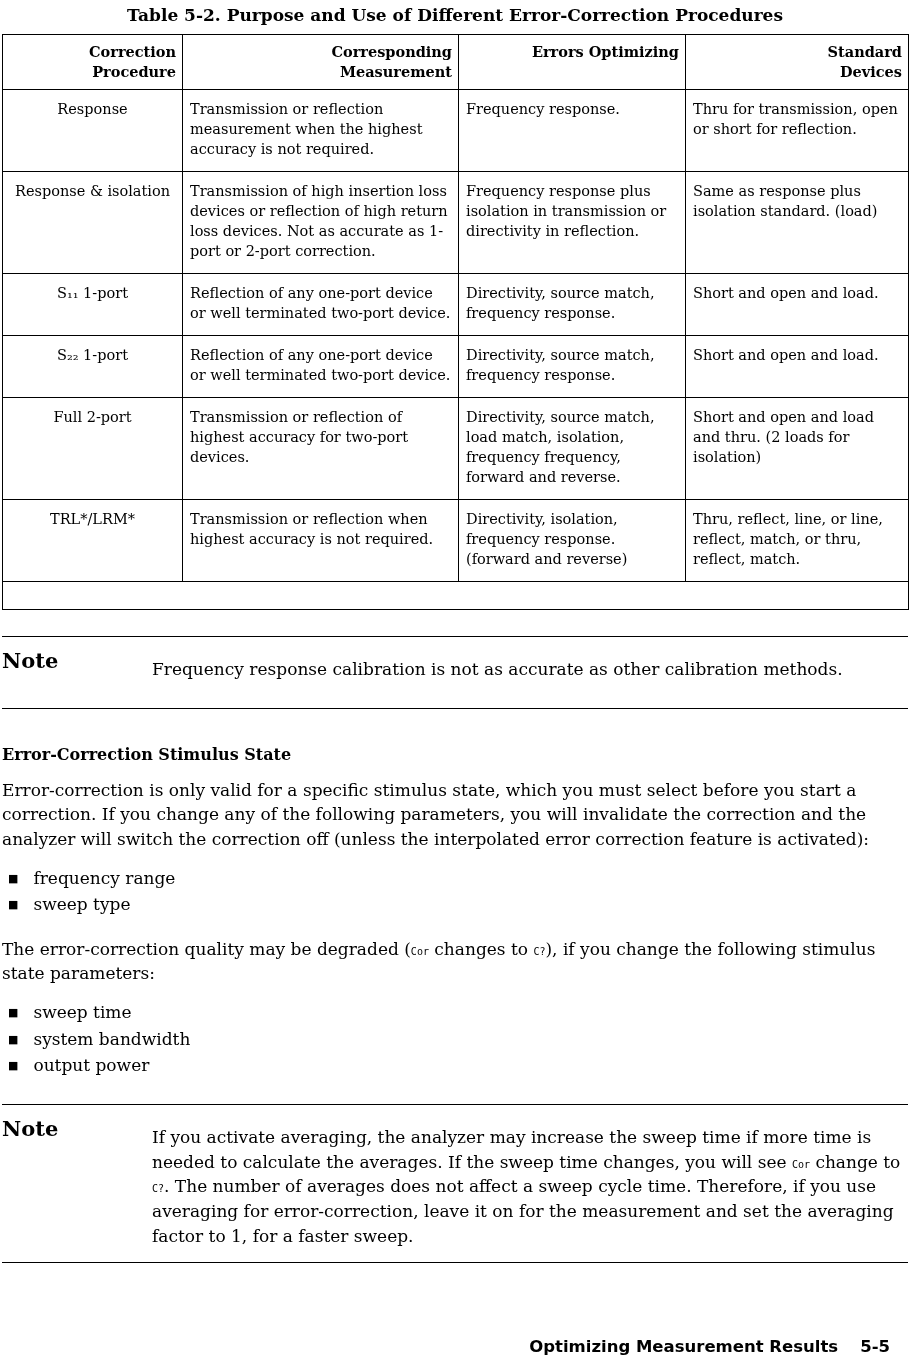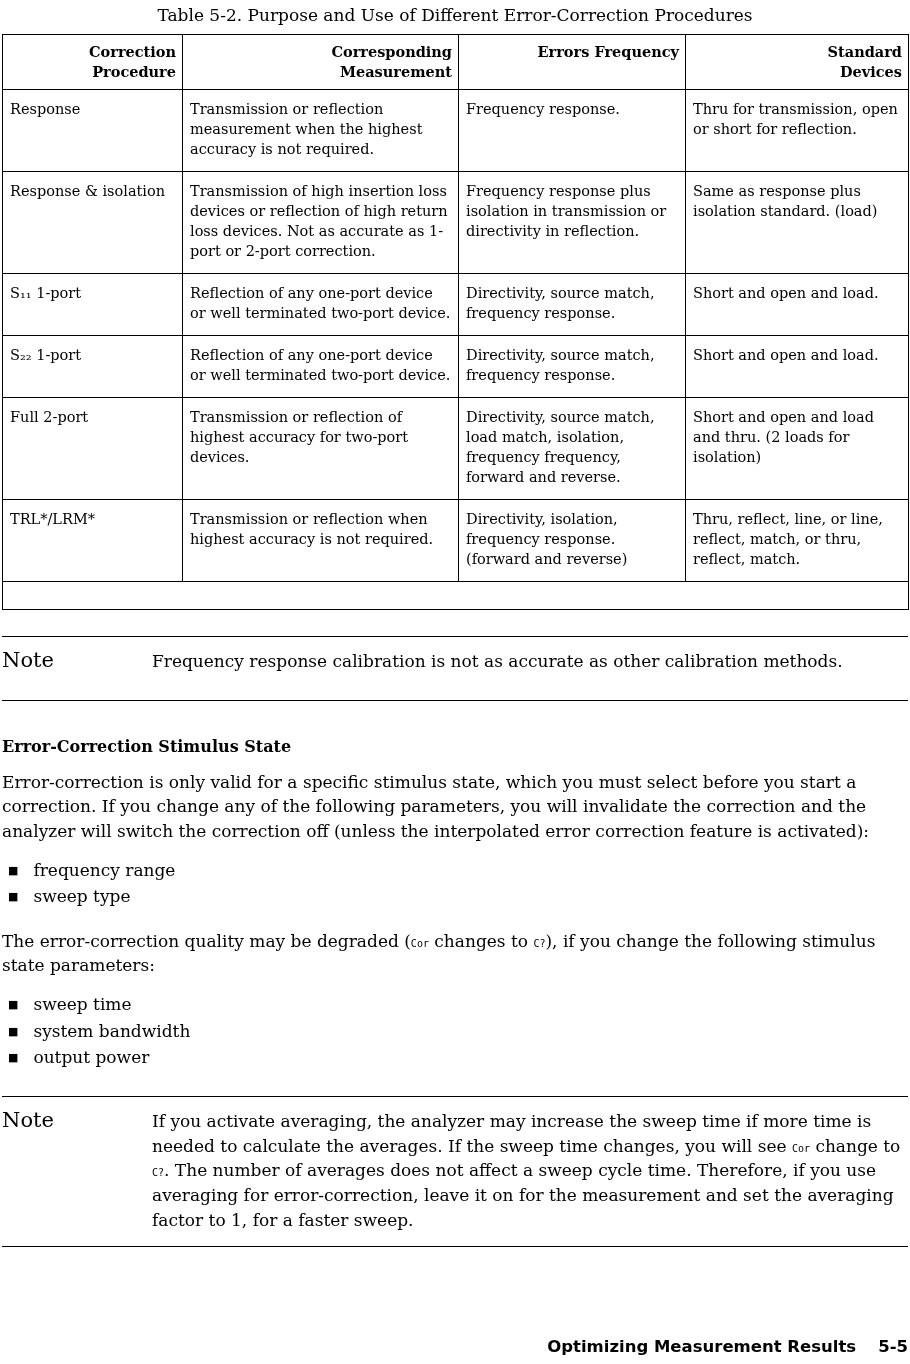--- a/index.html
+++ b/index.html
@@ -9,21 +9,21 @@
     position: relative;
     box-sizing: border-box;
     padding: 2px 2px 0 2px;
     font-family: "DejaVu Serif", serif;
     color: #000;
     background: #fff;
     overflow: hidden;
   }
   .table-title {
     text-align: center;
-    font-weight: normal;
+    font-weight: bold;
     font-size: 17px;
     margin: 3px 0 9px 0;
   }
   table.t {
     border-collapse: collapse;
     width: 906px;
     margin: 0 auto;
     font-size: 14.5px;
     table-layout: fixed;
   }
@@ -33,41 +33,42 @@
     padding: 6px 7px;
     line-height: 1.38;
     box-sizing: border-box;
   }
   .t th {
     font-weight: bold;
     text-align: right;
     white-space: pre-line;
     padding: 7px 6px;
   }
-  .t td.proc { text-align: left; padding-top: 9px; }
+  .t td.proc { text-align: center; padding-top: 9px; }
   .t td { padding-top: 9px; padding-bottom: 12px; }
   .t tr.spacer td { height: 28px; padding: 0; }
   .note {
     border-top: 1px solid #000;
     border-bottom: 1px solid #000;
     display: flex;
     align-items: flex-start;
     padding: 12px 0 26px 0;
   }
   .note .note-label {
     flex: 0 0 150px;
-    font-weight: normal;
+    font-weight: bold;
     font-size: 21px;
     line-height: 1.1;
   }
   .note .note-text {
     flex: 1;
     font-size: 17px;
     line-height: 1.45;
     padding-right: 6px;
+    margin-top: 8px;
   }
   .note1 { margin-top: 26px; }
   .note2 { margin-top: 26px; padding-bottom: 14px; }
   .heading {
     font-size: 16px;
     font-weight: bold;
     margin: 36px 0 14px 0;
   }
   .para {
     font-size: 17px;
@@ -86,21 +87,21 @@
     vertical-align: 2px;
     margin-right: 15px;
     display: inline-block;
   }
   .mono {
     font-family: "DejaVu Sans Mono", monospace;
     font-size: 10px;
   }
   .footer {
     position: absolute;
-    right: 2px;
+    right: 20px;
     bottom: 8px;
     font-family: "DejaVu Sans", sans-serif;
     font-weight: bold;
     font-size: 16.5px;
     margin-left: 8px;
   }
   .footer .page-num { margin-left: 22px; }
 </style>
 </head>
 <body>
@@ -115,21 +116,21 @@
       <col style="width:276px">
       <col style="width:227px">
       <col style="width:223px">
     </colgroup>
     <thead>
       <tr>
         <th>Correction
 Procedure</th>
         <th>Corresponding
 Measurement</th>
-        <th>Errors Frequency</th>
+        <th>Errors Optimizing</th>
         <th>Standard
 Devices</th>
       </tr>
     </thead>
     <tbody>
 
         <tr>
           <td class="proc">Response</td>
           <td>Transmission or reflection measurement when the highest accuracy is not required.</td>
           <td>Frequency response.</td>

